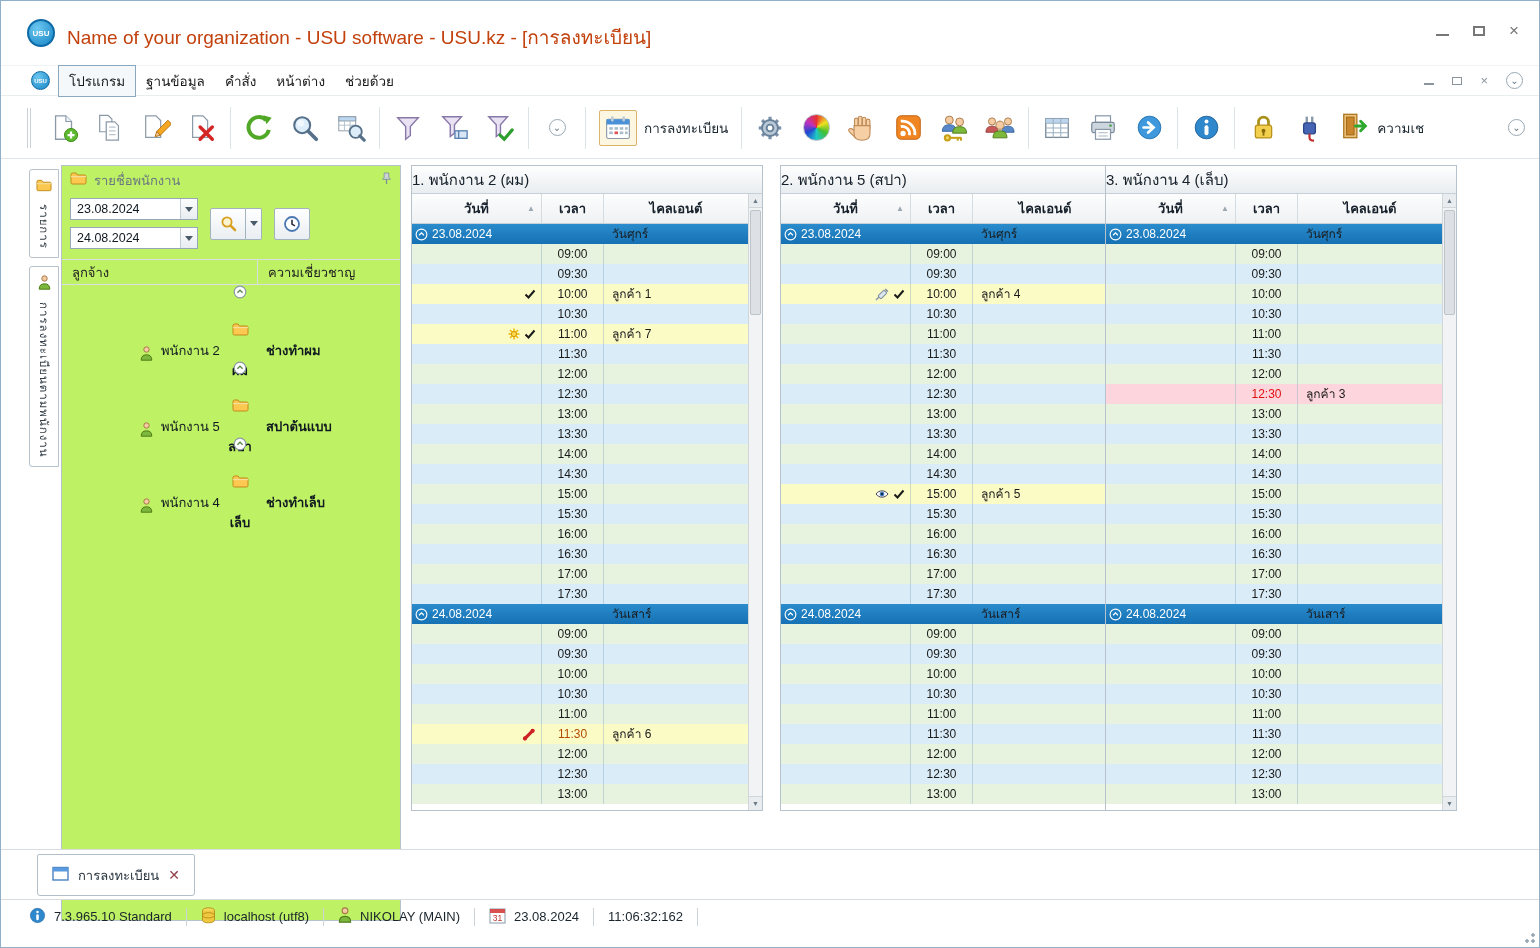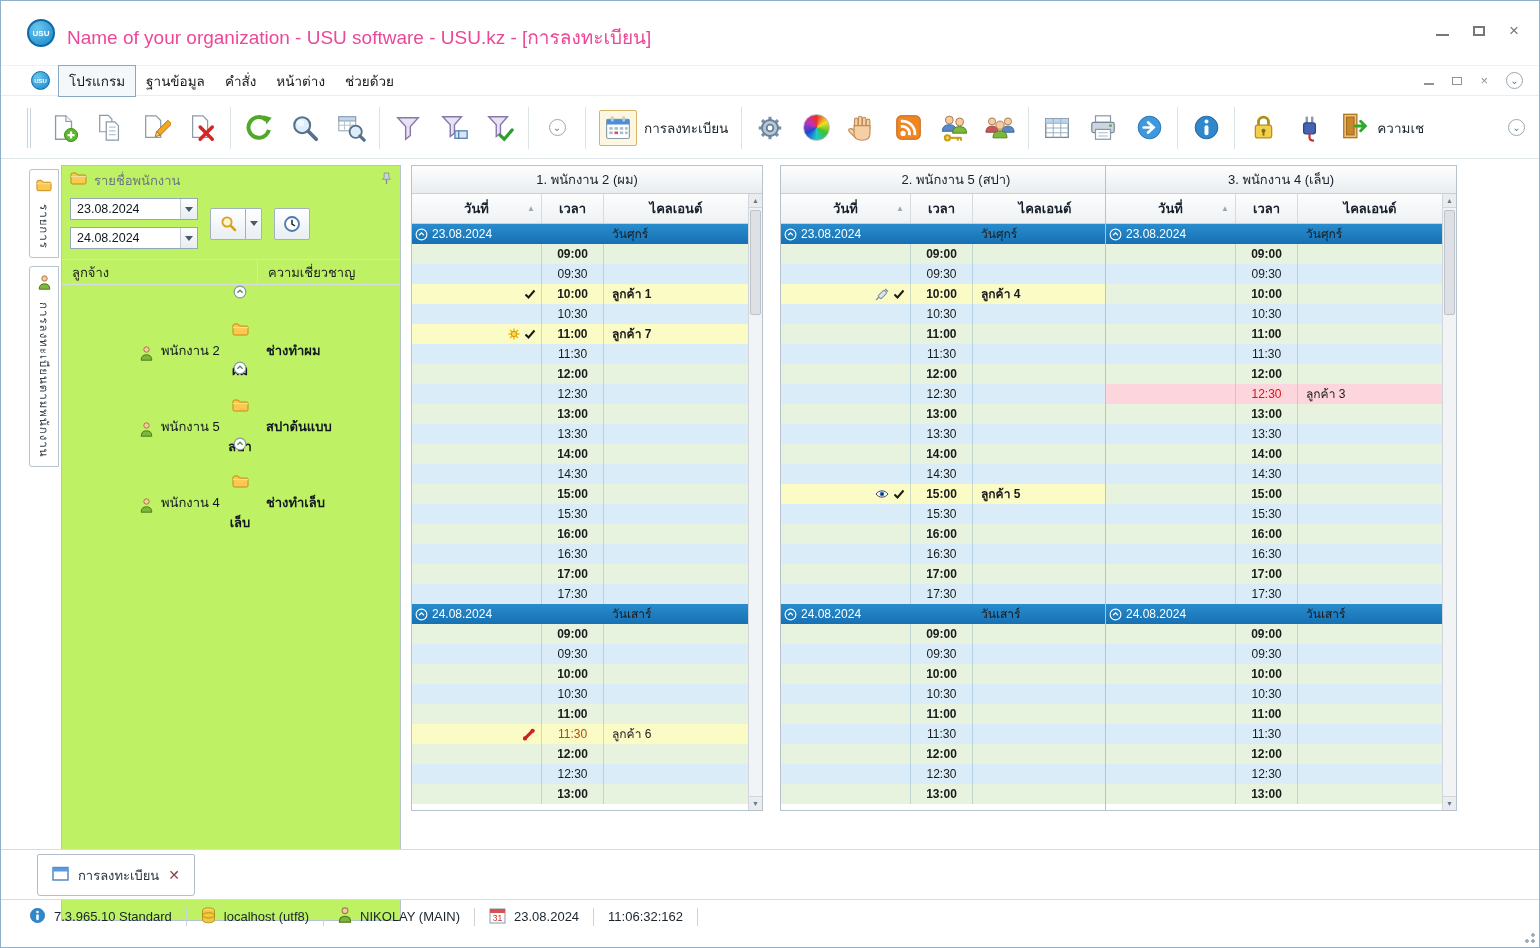--- a/index.html
+++ b/index.html
@@ -5,21 +5,21 @@
   * { margin:0; padding:0; box-sizing:border-box; }
   html,body { width:100%; height:100%; }
   body { font-family:"Liberation Sans","DejaVu Sans",sans-serif; background:#ffffff; }
   .window { position:relative; width:1540px; height:948px; background:#fff; border:1px solid #8fb0c8; overflow:hidden; }
 
   
   .titlebar { position:absolute; left:0; top:0; right:0; height:64px; background:#fff; }
   .app-logo { position:absolute; left:26px; top:18px; width:28px; height:28px; border-radius:50%;
     background:radial-gradient(circle at 35% 30%, #6cc7f0, #1583c4); border:2px solid #0e6aa6;
     color:#fff; font-size:8px; font-weight:bold; display:flex; align-items:center; justify-content:center; }
-  .title-text { position:absolute; left:66px; top:21px; font-size:19px; color:#ec4899; white-space:nowrap; }
+  .title-text { position:absolute; left:66px; top:21px; font-size:19px; color:#c2410c; white-space:nowrap; }
   .win-controls { position:absolute; right:20px; top:24px; display:flex; gap:24px; align-items:center; }
   .wc-min { width:13px; height:2px; background:#777; margin-top:8px; }
   .wc-max { width:12px; height:10px; border:2px solid #777; }
   .wc-close { font-size:17px; color:#777; line-height:12px; }
 
   
   .menubar { position:absolute; left:0; top:64px; right:0; height:31px; display:flex; align-items:center;
     border-top:1px solid #f0f3f5; border-bottom:1px solid #e8edf0; padding-left:30px; }
   .menu-logo { width:19px; height:19px; border-radius:50%; background:radial-gradient(circle at 35% 30%, #6cc7f0, #1583c4);
     border:1.5px solid #0e6aa6; color:#fff; font-size:6px; font-weight:bold; display:flex; align-items:center; justify-content:center; margin-right:8px; }
@@ -71,33 +71,33 @@
   .th-c2 { flex:1; padding-left:10px; }
   .tree-body { position:relative; }
   .tree-row { position:relative; height:38px; display:flex; align-items:center; font-size:13px; color:#101820; }
   .tree-row.group { padding-left:18px; gap:24px; font-weight:bold;flex-direction:column; }
   .tree-row.emp  { padding-left:78px; gap:8px;align-items:flex-end; }
   .emp-spec { position:absolute; left:204px; font-weight:bold; }
 
   
   .sched-area { position:absolute; left:410px; top:164px; width:1092px; height:650px; }
   .panel { position:absolute; top:0; width:352px; height:646px; background:#fff; border:1px solid #b6c2cc; }
-  .panel-title { height:28px; line-height:27px; text-align:center; font-size:13px; color:#16202a;
+  .panel-title { height:28px; line-height:27px; text-align:left; font-size:15px; color:#16202a;
     background:linear-gradient(#fefefe,#e9edf0); border-bottom:1px solid #c6d0d8; }
   .panel-head { position:absolute; top:28px; left:0; right:14px; height:30px; display:flex;
     background:linear-gradient(#fdfdfd,#eef1f3); border-bottom:1px solid #c6d0d8;font-weight:bold; }
   .ph-cell { font-size:13px; color:#16202a; display:flex; align-items:center; justify-content:center; border-right:1px solid #d4dce2; position:relative; }
   .ph-date { width:130px; } .ph-time { width:62px; } .ph-client { flex:1; border-right:none; }
   .sort-arrow { position:absolute; right:6px; top:10px; font-size:8px; color:#9aa8b2; }
   .panel-body { position:absolute; top:58px; left:0; right:14px; bottom:0; overflow:hidden; background:#fff; }
   .row { display:flex; height:20px; font-size:12px; }
   .cell-date { width:130px; display:flex; align-items:center; justify-content:flex-end; gap:4px; padding-right:5px; border-right:1px solid rgba(130,165,190,.38); }
   .cell-time { width:62px; text-align:center; line-height:20px; color:#1a1a1a; border-right:1px solid rgba(130,165,190,.38); }
   .cell-client { flex:1; padding-left:8px; line-height:20px; color:#1a1a1a; white-space:nowrap; overflow:hidden; }
-  .stripe-a { background:#e7f3de;font-weight:bold; }
+  .stripe-a { background:#e7f3de; }
   .stripe-b { background:#d9ecf8; }
   .appt-yellow { background:#fbfbc6 !important; }
   .appt-pink { background:#fdd5dc !important; }
   .date-hdr { background:linear-gradient(#2a8ccc,#1671b4); color:#fff; }
   .date-hdr .cell-date { justify-content:flex-start; padding-left:3px; border-right-color:transparent; }
   .date-hdr .cell-time { border-right-color:transparent; }
   .rowicon { display:inline-flex; align-items:center; }
   .vscroll { position:absolute; top:28px; right:0; bottom:0; width:14px; background:#f1f3f4; border-left:1px solid #d0d6da; }
   .sb-btn { height:14px; font-size:7px; color:#6a7a86; text-align:center; line-height:14px; background:#e9edf0; border-bottom:1px solid #d0d6da; }
   .sb-down { position:absolute; bottom:0; left:0; right:0; border-top:1px solid #d0d6da; border-bottom:none; }

